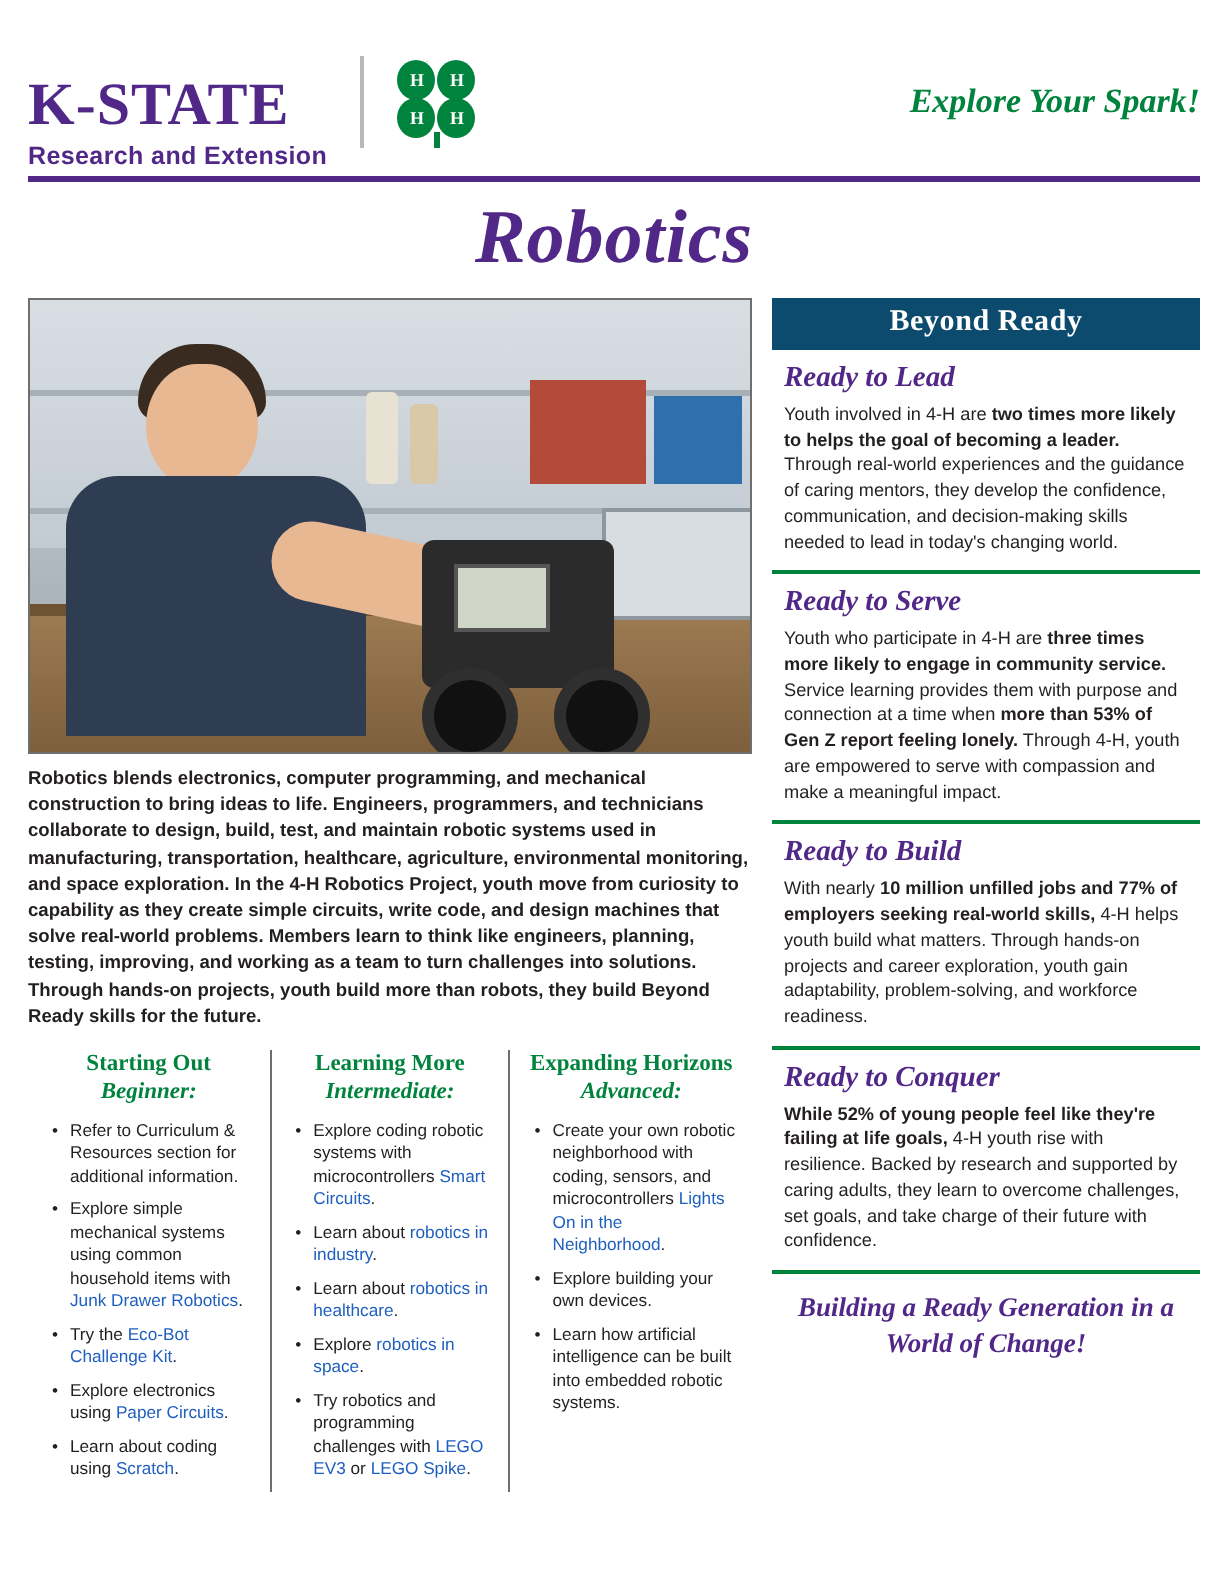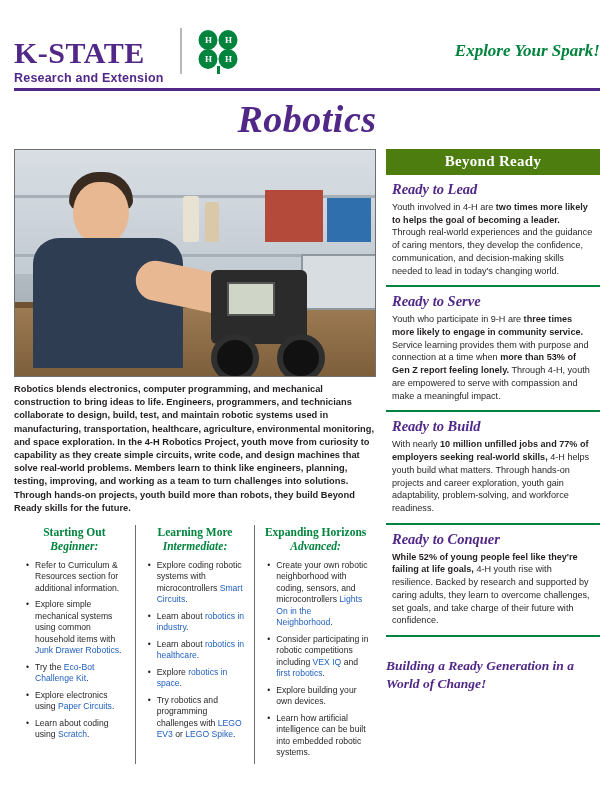--- a/index.html
+++ b/index.html
@@ -96,34 +96,34 @@
     font-family:"Liberation Serif", serif;
   }
   .tri-head .lvl{display:block;font-style:italic;}
   .tri ul{margin:6px 0 0 0;padding-left:9px;list-style:none;}
   .tri li{font-size:8.6px;line-height:1.34;margin-bottom:5px;position:relative;padding-left:5px;}
   .tri li:before{content:"•";position:absolute;left:-4px;top:0;color:#231f20;}
   .lk{color:#1f5fbf;text-decoration:none;}
 
   
   .beyond-bar{
-    background:#4d7c0f;color:#ffffff;text-align:center;font-weight:bold;
+    background:#0c4a6e;color:#ffffff;text-align:center;font-weight:bold;
     font-family:"Liberation Serif", serif;
     font-size:15px;padding:4px 0 5px;letter-spacing:.3px;
   }
   .rsec{padding:6px 6px 8px 6px;border-bottom:2px solid #00843d;}
   .rsec:last-of-type{border-bottom:none;}
   .rsec h3{
     margin:0 0 3px 0;font-family:"Liberation Serif", serif;font-style:italic;font-weight:bold;
     font-size:14.5px;color:#512888;
   }
   .rsec p{margin:0;font-size:9.1px;line-height:1.4;}
   .rsec b{font-weight:bold;}
   .closing{
-    margin-top:20px;
+    margin-top:8px;text-align:center;
     font-family:"Liberation Serif", serif;font-style:italic;font-weight:bold;
     font-size:13.5px;color:#512888;line-height:1.3;
   }
 </style>
 </head>
 <body>
 
 <div class="page">
 
   <div class="header">
@@ -212,39 +212,38 @@
           </ul>
         </div>
 
         <div class="tri-col">
           <div class="tri-head">
             <span>Expanding Horizons</span>
             <span class="lvl">Advanced:</span>
           </div>
           <ul>
             <li>Create your own robotic neighborhood with coding, sensors, and microcontrollers <span class="lk">Lights On in the Neighborhood</span>.</li>
-            <li>Consider participating in robotic competitions including <span class="lk">VEX IQ</span> and <span class="lk">first robotics</span>.</li>
             <li>Explore building your own devices.</li>
             <li>Learn how artificial intelligence can be built into embedded robotic systems.</li>
           </ul>
         </div>
       </div>
     </div>
 
     <div class="right-col">
       <div class="beyond-bar">Beyond Ready</div>
 
       <div class="rsec">
         <h3>Ready to Lead</h3>
         <p><span>Youth involved in 4-H are </span><b>two times more likely to helps the goal of becoming a leader.</b><span> Through real-world experiences and the guidance of caring mentors, they develop the confidence, communication, and decision-making skills needed to lead in today's changing world.</span></p>
       </div>
 
       <div class="rsec">
         <h3>Ready to Serve</h3>
-        <p><span>Youth who participate in 9-H are </span><b>three times more likely to engage in community service.</b><span> Service learning provides them with purpose and connection at a time when </span><b>more than 53% of Gen Z report feeling lonely.</b><span> Through 4-H, youth are empowered to serve with compassion and make a meaningful impact.</span></p>
+        <p><span>Youth who participate in 4-H are </span><b>three times more likely to engage in community service.</b><span> Service learning provides them with purpose and connection at a time when </span><b>more than 53% of Gen Z report feeling lonely.</b><span> Through 4-H, youth are empowered to serve with compassion and make a meaningful impact.</span></p>
       </div>
 
       <div class="rsec">
         <h3>Ready to Build</h3>
         <p><span>With nearly </span><b>10 million unfilled jobs and 77% of employers seeking real-world skills,</b><span> 4-H helps youth build what matters. Through hands-on projects and career exploration, youth gain adaptability, problem-solving, and workforce readiness.</span></p>
       </div>
 
       <div class="rsec">
         <h3>Ready to Conquer</h3>
         <p><b>While 52% of young people feel like they're failing at life goals,</b><span> 4-H youth rise with resilience. Backed by research and supported by caring adults, they learn to overcome challenges, set goals, and take charge of their future with confidence.</span></p>

